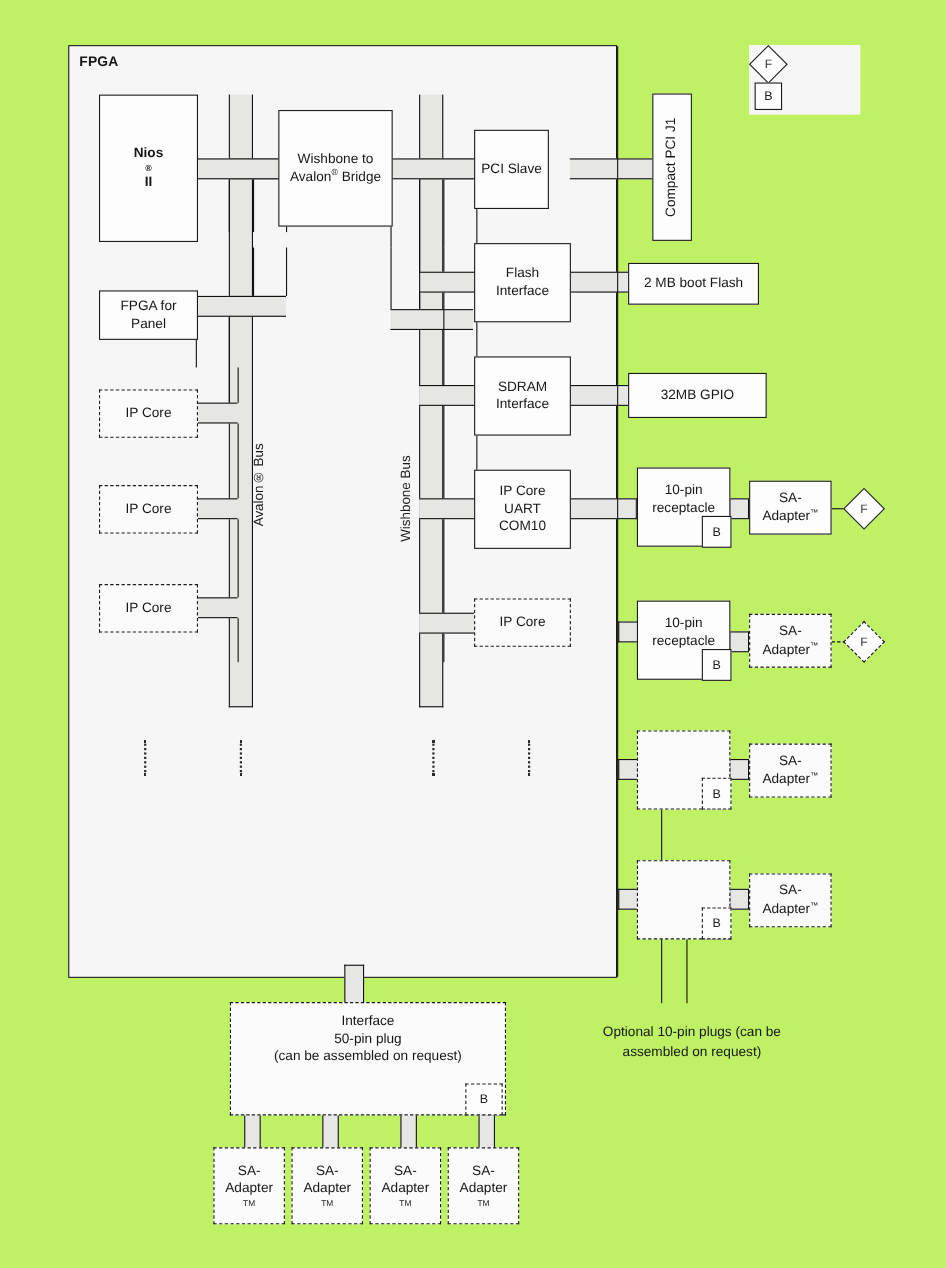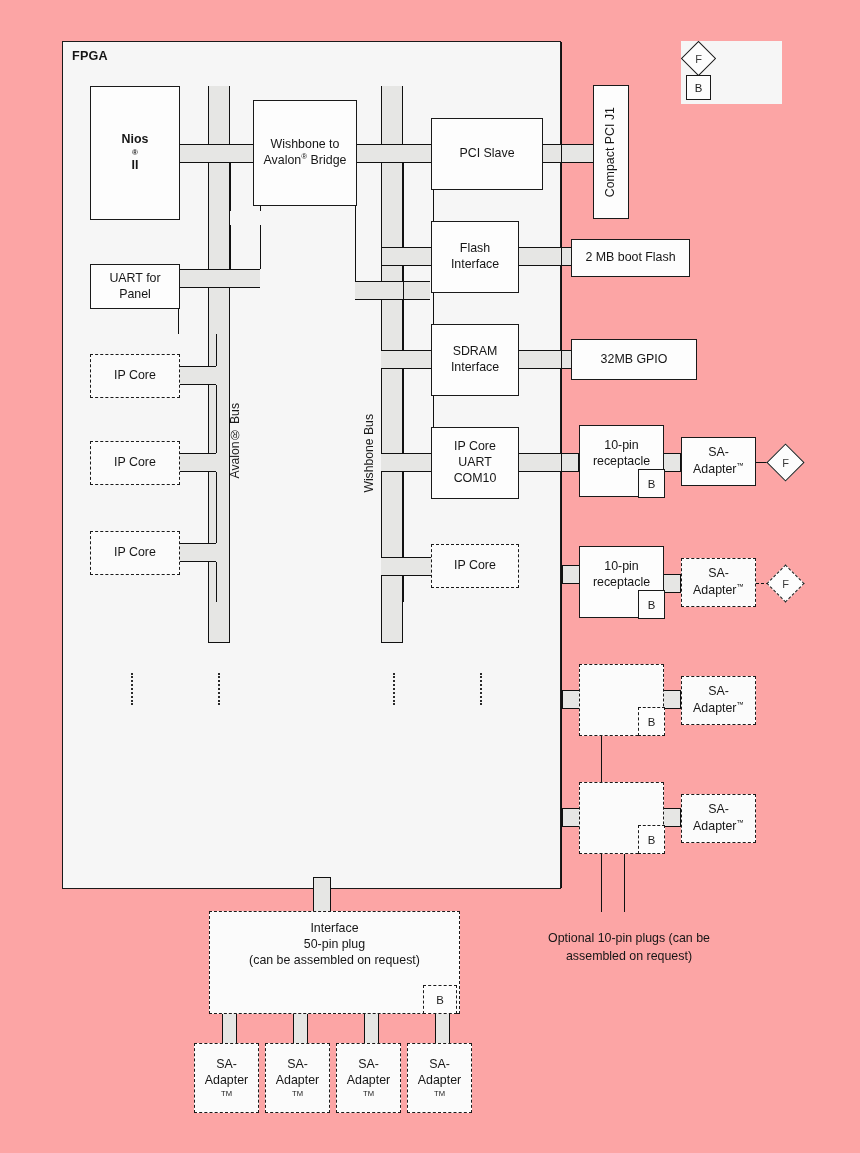--- a/index.html
+++ b/index.html
@@ -1,17 +1,17 @@
 <!DOCTYPE html>
 <html><head>
 <meta charset="utf-8">
 <style>
   html,body{margin:0;padding:0;background:#ffffff;}
   body{font-family:"Liberation Sans","DejaVu Sans",sans-serif;}
-  #canvas{position:relative;width:860px;height:1153px;background:#fca5a5;overflow:hidden;}
+  #canvas{position:relative;width:860px;height:1153px;background:#bef264;overflow:hidden;}
 
   
   .fpga{
     position:absolute;left:62px;top:41px;width:499px;height:848px;
     background:#f6f6f6;border:1.6px solid #1a1a1a;box-sizing:border-box;
   }
   .fpga-label{
     position:absolute;left:72px;top:49px;font-size:12.6px;font-weight:bold;color:#161616;
     letter-spacing:.2px;
   }
@@ -169,21 +169,21 @@
   <div class="cont" style="left:218px;top:673px;height:32px;"></div>
   <div class="cont" style="left:393px;top:673px;height:32px;"></div>
   <div class="cont" style="left:480px;top:673px;height:32px;"></div>
 
   <div class="blk bold" style="left:90px;top:86px;width:90px;height:134px;">
     <span><span>Nios</span><span class="sup">®</span><span style="display:inline;"> II</span></span>
   </div>
 
   <div class="blk" style="left:90px;top:264px;width:90px;height:45px;">
     <span>
-        <span>UART for</span>
+        <span>FPGA for</span>
         <span>Panel</span>
       </span>
   </div>
 
   <div class="blk dash" style="left:90px;top:354px;width:90px;height:44px;">
     <span>IP Core</span>
   </div>
   <div class="blk dash" style="left:90px;top:441px;width:90px;height:44px;">
     <span>IP Core</span>
   </div>
@@ -192,21 +192,21 @@
   </div>
 
   <div class="blk" style="left:253px;top:100px;width:104px;height:106px;">
     <span>
       <span>Wishbone to</span>
       <span><span style="display:inline;">Avalon</span><span class="sup" style="display:inline;">®</span><span style="display:inline;"> Bridge</span></span>
     </span>
   </div>
 
 
-  <div class="blk" style="left:431px;top:118px;width:112px;height:72px;">
+  <div class="blk" style="left:431px;top:118px;width:68px;height:72px;">
     <span>PCI Slave</span>
   </div>
   <div class="blk" style="left:431px;top:221px;width:88px;height:72px;">
     <span>
         <span>Flash</span>
         <span>Interface</span>
       </span>
   </div>
   <div class="blk" style="left:431px;top:324px;width:88px;height:72px;">
     <span>

